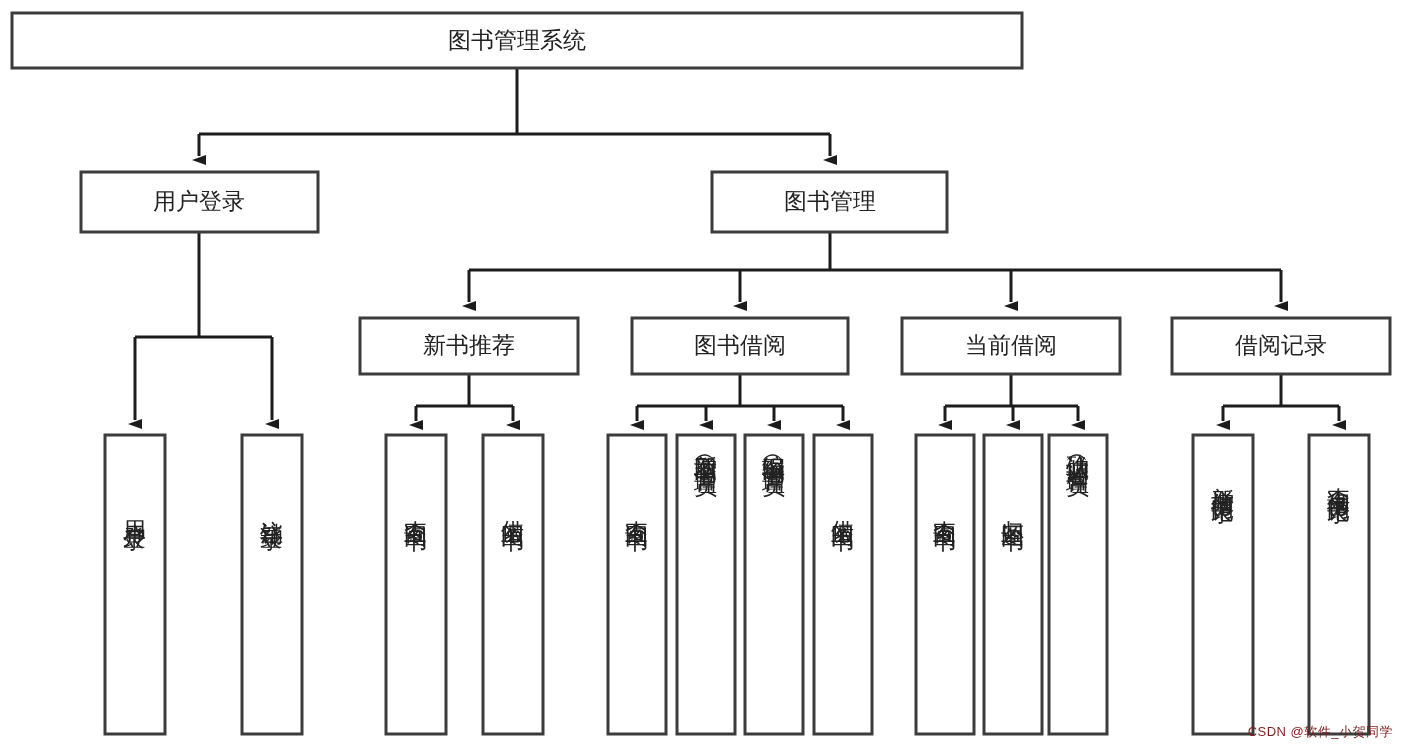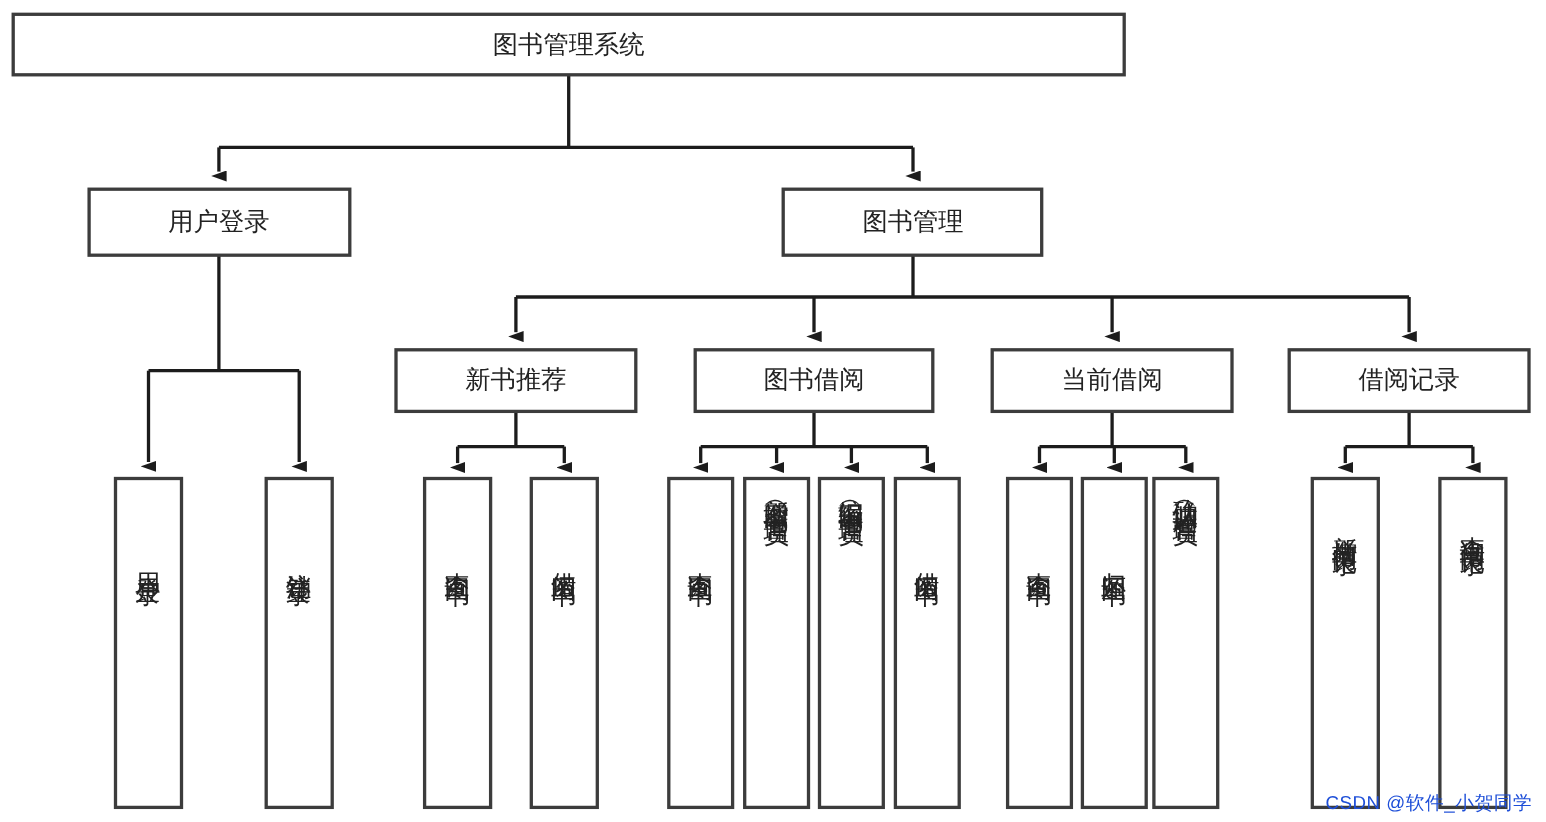--- a/index.html
+++ b/index.html
@@ -52,22 +52,22 @@
   }
   .edge-arrow {
     fill: #1c1c1c;
     stroke: none;
   }
   .watermark {
     position: absolute;
     right: 12px;
     bottom: 6px;
     font-family: "Liberation Sans", "DejaVu Sans", sans-serif;
-    font-size: 17px;
-    color: #1d4ed8;
+    font-size: 13px;
+    color: #7f1d1d;
     white-space: nowrap;
     letter-spacing: 0.5px;
   }
 </style>
 </head>
 <body>
 
 <div id="diagram-root">
 
   <svg id="flow" viewBox="0 0 1405 747">

